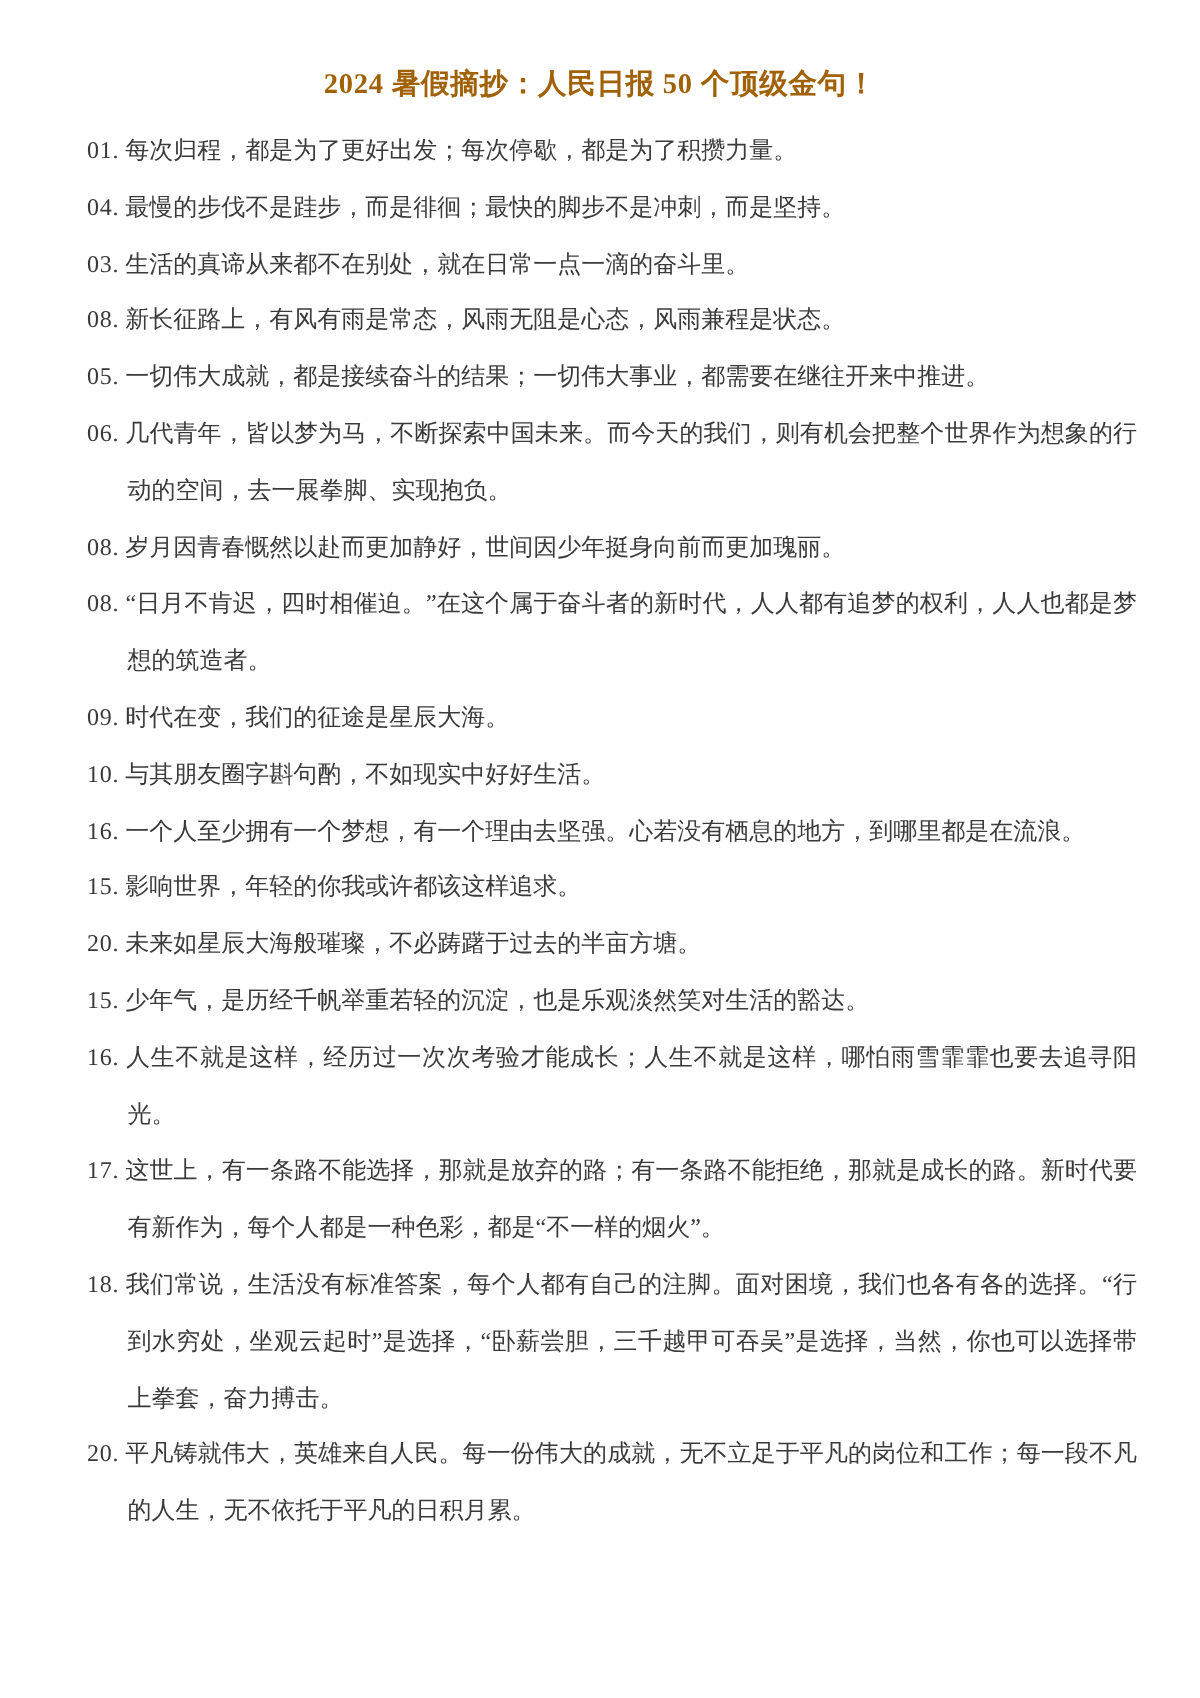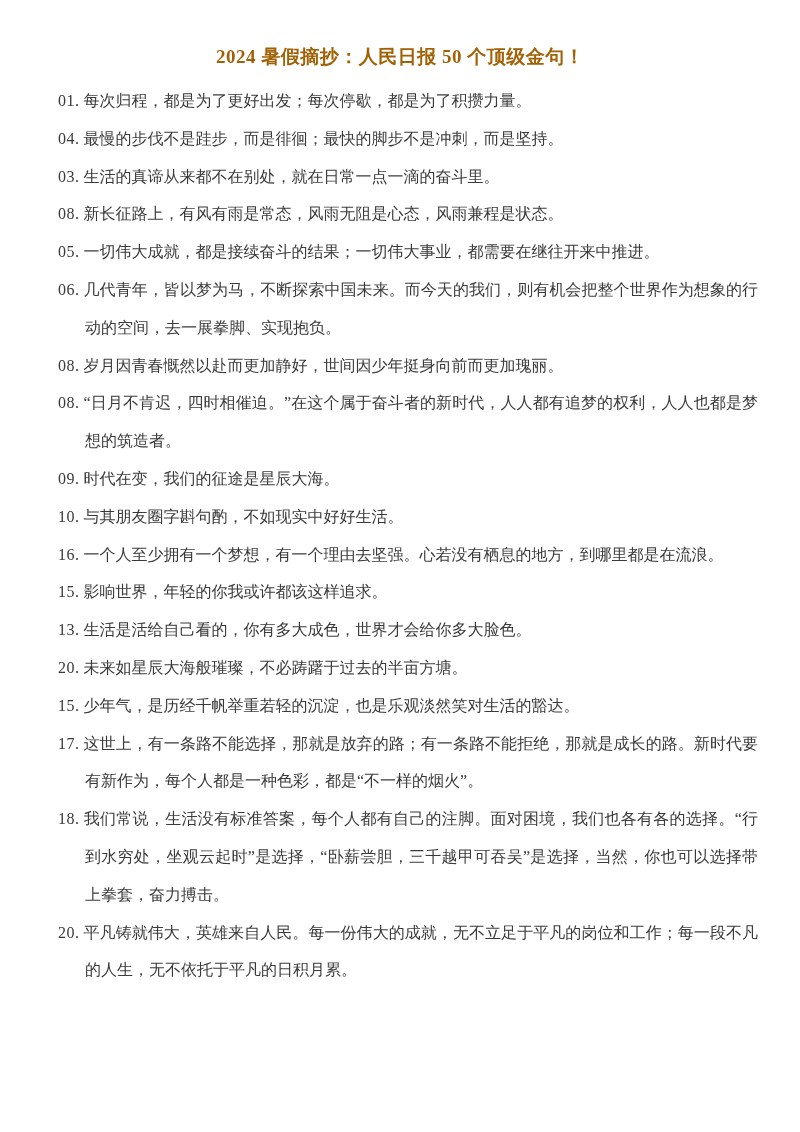--- a/index.html
+++ b/index.html
@@ -57,20 +57,20 @@
       <p class="item" style="color: rgb(58, 58, 58);"><span class="num">03.</span> <span class="txt">生活的真谛从来都不在别处，就在日常一点一滴的奋斗里。</span></p>
       <p class="item" style="color: rgb(58, 58, 58);"><span class="num">08.</span> <span class="txt">新长征路上，有风有雨是常态，风雨无阻是心态，风雨兼程是状态。</span></p>
       <p class="item" style="color: rgb(58, 58, 58);"><span class="num">05.</span> <span class="txt">一切伟大成就，都是接续奋斗的结果；一切伟大事业，都需要在继往开来中推进。</span></p>
       <p class="item" style="color: rgb(58, 58, 58);"><span class="num">06.</span> <span class="txt">几代青年，皆以梦为马，不断探索中国未来。而今天的我们，则有机会把整个世界作为想象的行动的空间，去一展拳脚、实现抱负。</span></p>
       <p class="item" style="color: rgb(58, 58, 58);"><span class="num">08.</span> <span class="txt">岁月因青春慨然以赴而更加静好，世间因少年挺身向前而更加瑰丽。</span></p>
       <p class="item" style="color: rgb(58, 58, 58);"><span class="num">08.</span> <span class="txt">“日月不肯迟，四时相催迫。”在这个属于奋斗者的新时代，人人都有追梦的权利，人人也都是梦想的筑造者。</span></p>
       <p class="item" style="color: rgb(58, 58, 58);"><span class="num">09.</span> <span class="txt">时代在变，我们的征途是星辰大海。</span></p>
       <p class="item" style="color: rgb(58, 58, 58);"><span class="num">10.</span> <span class="txt">与其朋友圈字斟句酌，不如现实中好好生活。</span></p>
       <p class="item" style="color: rgb(58, 58, 58);"><span class="num">16.</span> <span class="txt">一个人至少拥有一个梦想，有一个理由去坚强。心若没有栖息的地方，到哪里都是在流浪。</span></p>
       <p class="item" style="color: rgb(58, 58, 58);"><span class="num">15.</span> <span class="txt">影响世界，年轻的你我或许都该这样追求。</span></p>
-      <p class="item" style="color: rgb(58, 58, 58);"><span class="num">13.</span> <span class="txt">生活是活给自己看的，你有多大成色，世界才会给你多大脸色。</span></p>
       <p class="item" style="color: rgb(58, 58, 58);"><span class="num">20.</span> <span class="txt">未来如星辰大海般璀璨，不必踌躇于过去的半亩方塘。</span></p>
       <p class="item" style="color: rgb(58, 58, 58);"><span class="num">15.</span> <span class="txt">少年气，是历经千帆举重若轻的沉淀，也是乐观淡然笑对生活的豁达。</span></p>
+      <p class="item" style="color: rgb(58, 58, 58);"><span class="num">16.</span> <span class="txt">人生不就是这样，经历过一次次考验才能成长；人生不就是这样，哪怕雨雪霏霏也要去追寻阳光。</span></p>
       <p class="item" style="color: rgb(58, 58, 58);"><span class="num">17.</span> <span class="txt">这世上，有一条路不能选择，那就是放弃的路；有一条路不能拒绝，那就是成长的路。新时代要有新作为，每个人都是一种色彩，都是“不一样的烟火”。</span></p>
       <p class="item" style="color: rgb(58, 58, 58);"><span class="num">18.</span> <span class="txt">我们常说，生活没有标准答案，每个人都有自己的注脚。面对困境，我们也各有各的选择。“行到水穷处，坐观云起时”是选择，“卧薪尝胆，三千越甲可吞吴”是选择，当然，你也可以选择带上拳套，奋力搏击。</span></p>
       <p class="item" style="color: rgb(58, 58, 58);"><span class="num">20.</span> <span class="txt">平凡铸就伟大，英雄来自人民。每一份伟大的成就，无不立足于平凡的岗位和工作；每一段不凡的人生，无不依托于平凡的日积月累。</span></p>
     </div>
 </div>
 
 </body></html>

